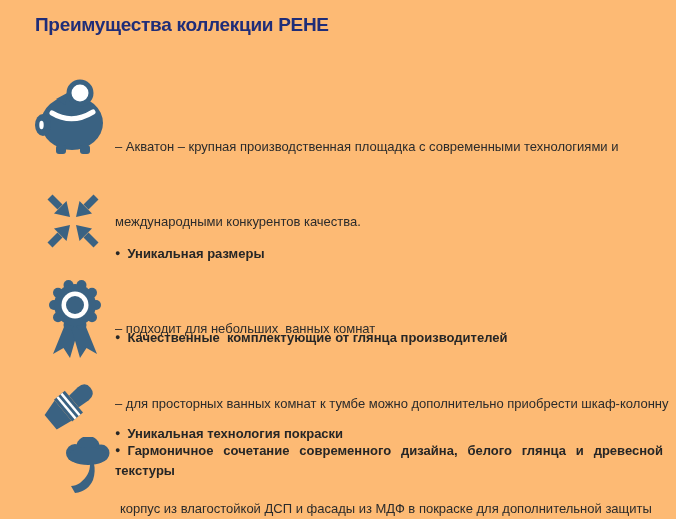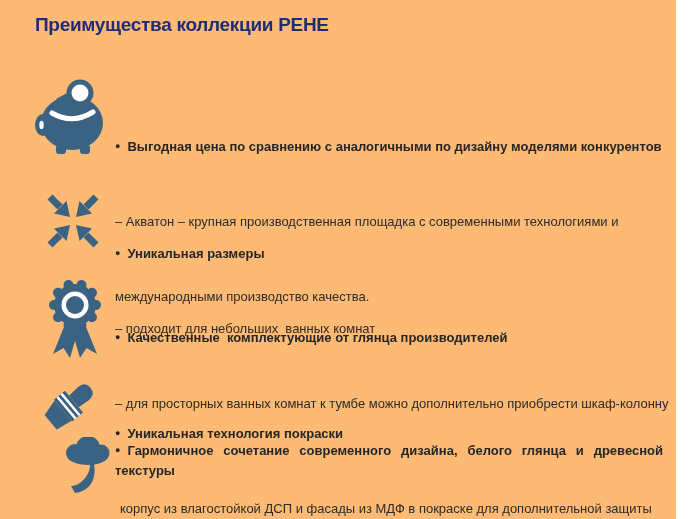--- a/index.html
+++ b/index.html
@@ -63,23 +63,22 @@
         <ellipse cx="9" cy="47" rx="8" ry="11" fill="currentColor"></ellipse>
         <ellipse cx="7.5" cy="47" rx="2.2" ry="4.2" fill="#fff"></ellipse>
         <path d="M22 21 L35 14 L31 27 Z" fill="currentColor"></path>
         <path d="M18 35 Q 38 47 59 34" stroke="#fff" stroke-width="5" fill="none" stroke-linecap="round"></path>
         <circle cx="46" cy="15" r="11" fill="#fff" stroke="currentColor" stroke-width="5"></circle>
         <rect x="22" y="67" width="10" height="9" rx="3" fill="currentColor"></rect>
         <rect x="46" y="67" width="10" height="9" rx="3" fill="currentColor"></rect>
       </svg>
     </span>
     <div class="text-col" style="top:84px;">
-      <div class="heading"><span class="bullet">●</span><span>Выгодная цена по сравнению с аналогичными по дизайну моделями конкурентов</span></div>
       <div class="line">– Акватон – крупная производственная площадка с современными технологиями и</div>
-      <div class="line">международными производство качества.</div>
+      <div class="line">международными конкурентов качества.</div>
     </div>
   </div>
 
   <div class="section" style="top:0;">
     <span class="icon" style="left:45px; top:192px; width:56px; height:58px;">
       <svg viewBox="0 0 56 58" xmlns="http://www.w3.org/2000/svg">
         <g fill="currentColor" stroke="currentColor">
           <g>
             <path d="M5 5 L15 15" stroke-width="7" fill="none"></path>
             <polygon points="25,25 9,21.5 21.5,9" stroke="none"></polygon>

